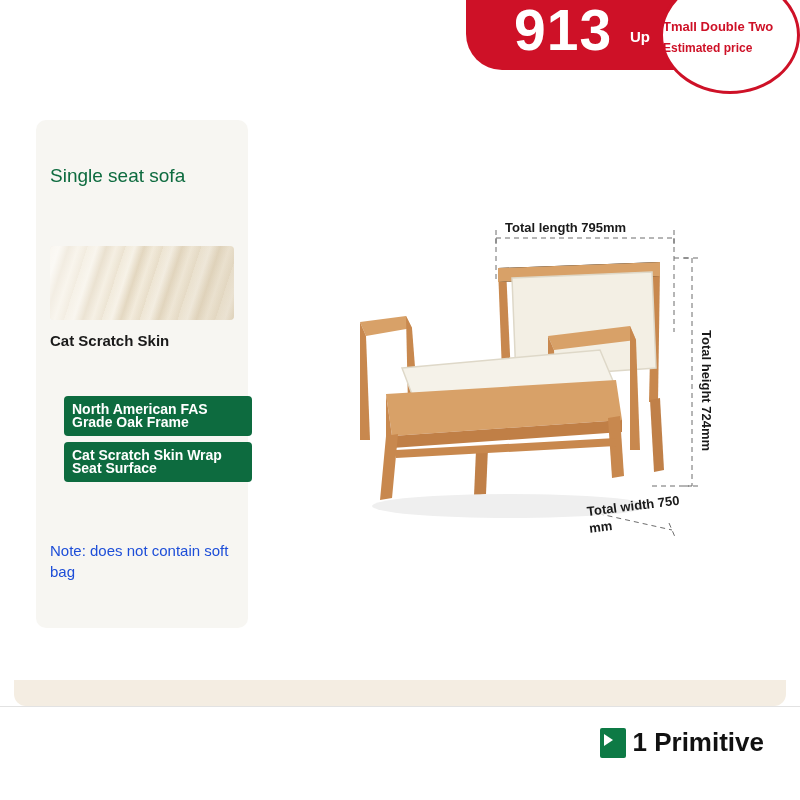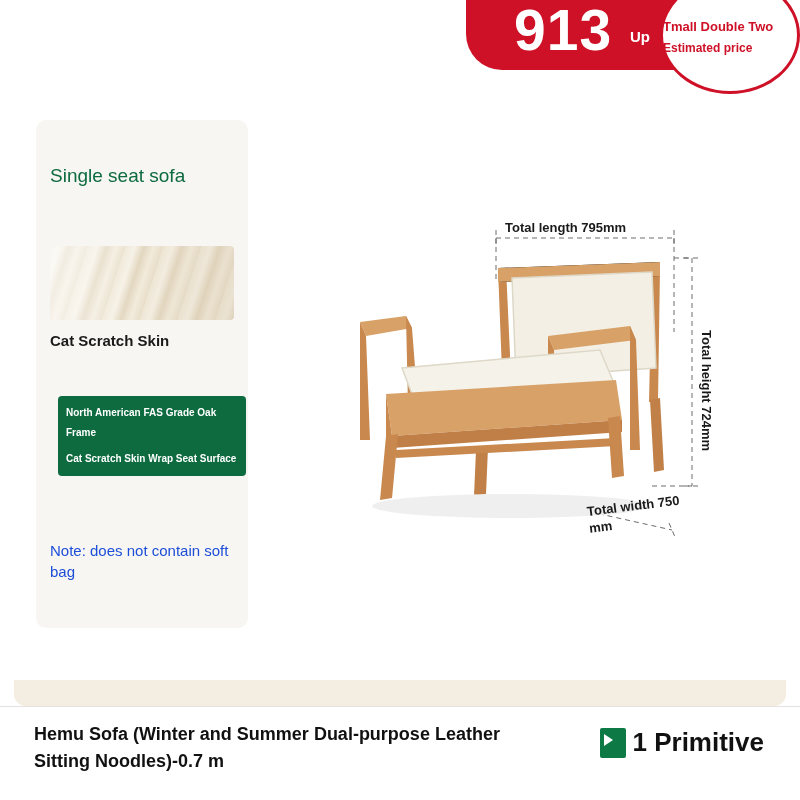--- a/index.html
+++ b/index.html
@@ -125,30 +125,30 @@
   .swatch-caption {
     position: absolute;
     top: 212px;
     left: 14px;
     color: #1a1a1a;
     font-size: 15px;
     font-weight: bold;
   }
   .feature-tag {
     position: absolute;
-    left: 22px;
+    left: 28px;
     width: 188px;
     background: #0d6b3f;
     border-radius: 4px;
     color: #ffffff;
-    font-size: 10px;
+    font-size: 14px;
     font-weight: bold;
     box-sizing: border-box;
     padding: 7px 8px;
-    line-height: 20px;
+    line-height: 13px;
   }
   .feature-tag.t1 { top: 276px; }
   .feature-tag.t2 { top: 322px; }
   .note {
     position: absolute;
     top: 420px;
     left: 14px;
     width: 190px;
     color: #1d4ed8;
     font-size: 15px;
@@ -341,20 +341,19 @@
       </g>
     </svg>
   </div>
 
   <div class="dim-label dim-length">Total length 795mm</div>
   <div class="dim-label dim-height">Total height 724mm</div>
   <div class="dim-label dim-width">Total width 750 mm</div>
 
   <div class="divider"></div>
   <div class="bottom-bar">
-    <div class="bottom-title">Hemu Sofa (Winter and Summer Dual-purpose Leather Sitting Noodles)-0.7 m</div>
     <div class="brand">
       <div class="brand-mark"></div>
       <div class="brand-name">1 Primitive</div>
     </div>
   </div>
 
 </div>
 
 </body></html>

